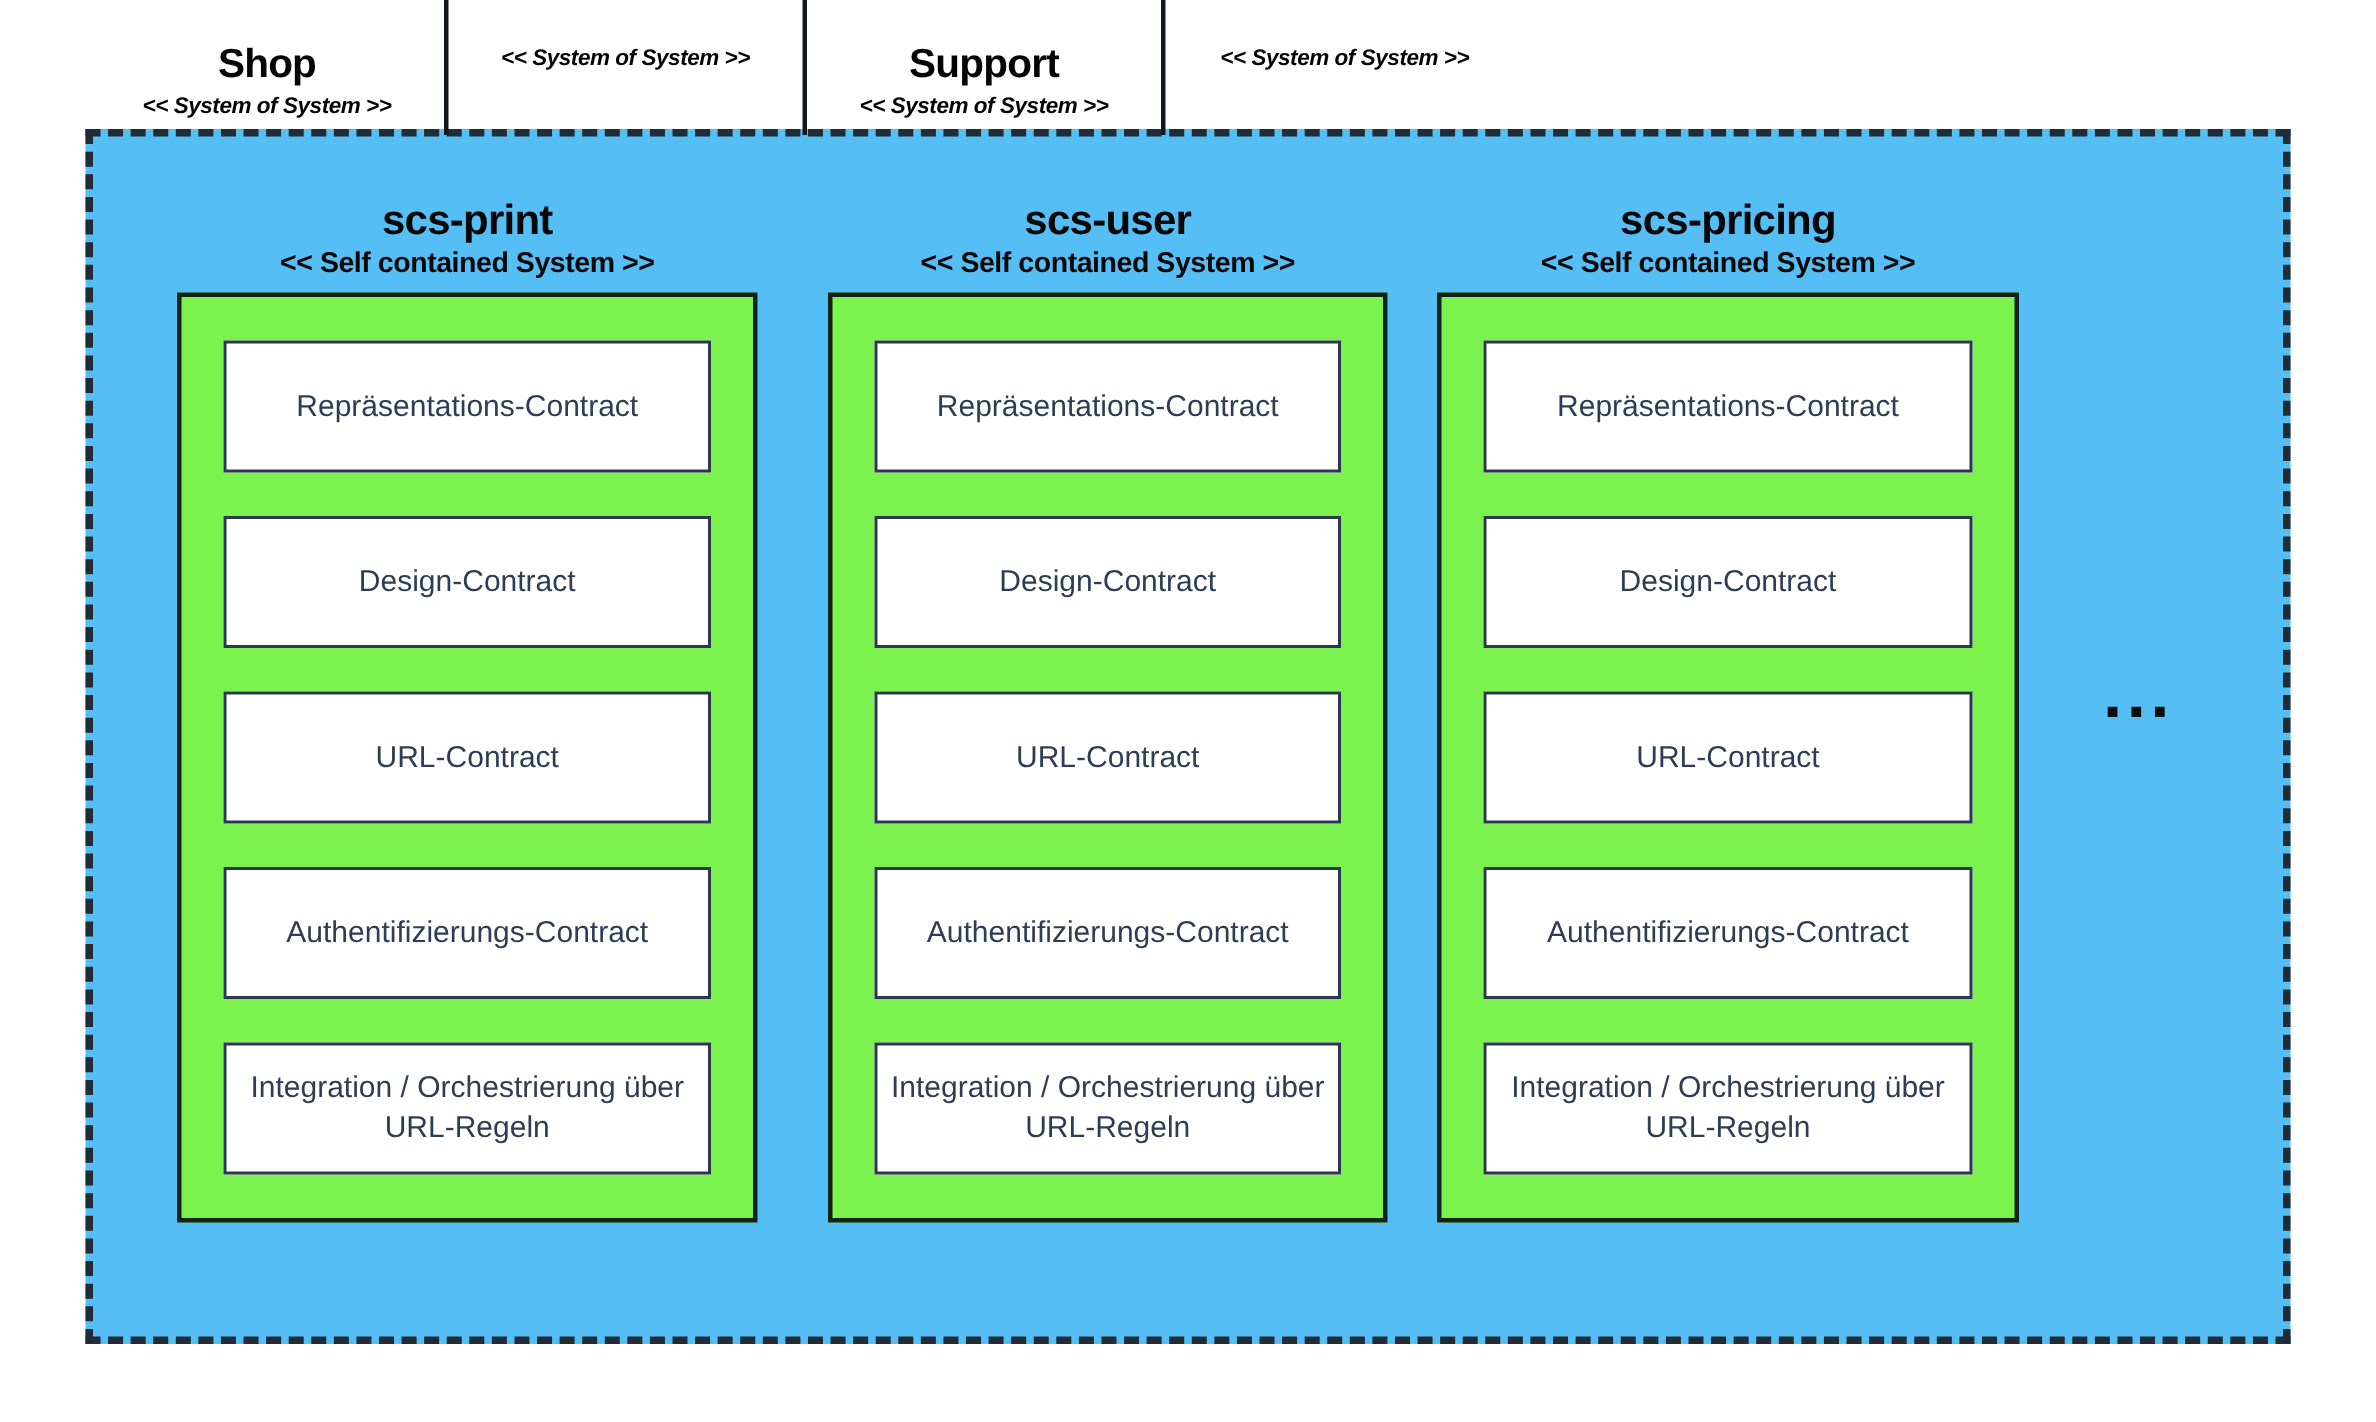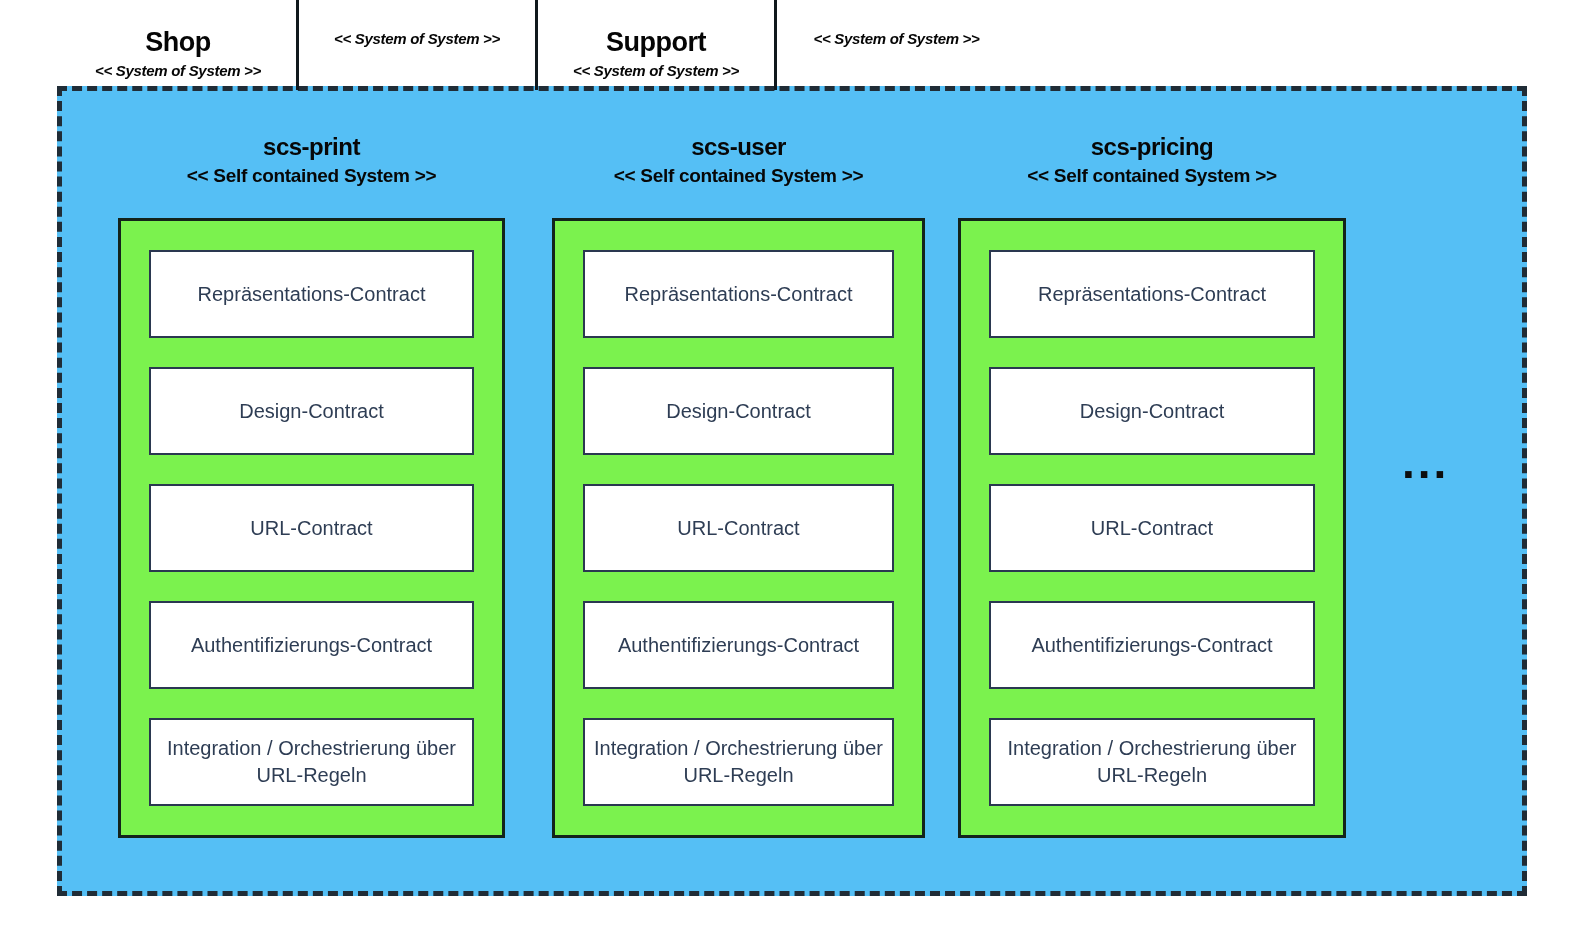--- a/index.html
+++ b/index.html
@@ -38,29 +38,29 @@
     border: 5px dashed var(--dash-border, #202c36);
     z-index: 1;
   }
 
   
   .scs-col { position: absolute; top: 39px; width: 388px; text-align: center; }
   .scs-col.c1 { left: 56px; width: 387px; }
   .scs-col.c2 { left: 475px; padding-left: 15px; }
   .scs-col.c3 { left: 896px; }
   .scs-title {
-    font-size: 24px; font-weight: bold; color: #070707;
+    font-size: 28px; font-weight: bold; color: #070707;
     line-height: 34px; letter-spacing: -0.5px;
   }
   .scs-stereo {
     font-size: 19px; font-weight: bold; color: #070707;
     line-height: 20px; margin-top: 2px; letter-spacing: -0.3px;
   }
   .scs-box {
-    margin-top: 32px; height: 620px; width: 100%;
+    margin-top: 9px; height: 620px; width: 100%;
     background: var(--scs-fill, #7BF24E);
     border: 3px solid #13231b;
     display: flex; flex-direction: column;
     justify-content: space-between;
     padding: 29px 28px;
   }
   .contract {
     height: 88px; background: #ffffff;
     border: 2px solid #2a3850;
     display: flex; align-items: center; justify-content: center;

